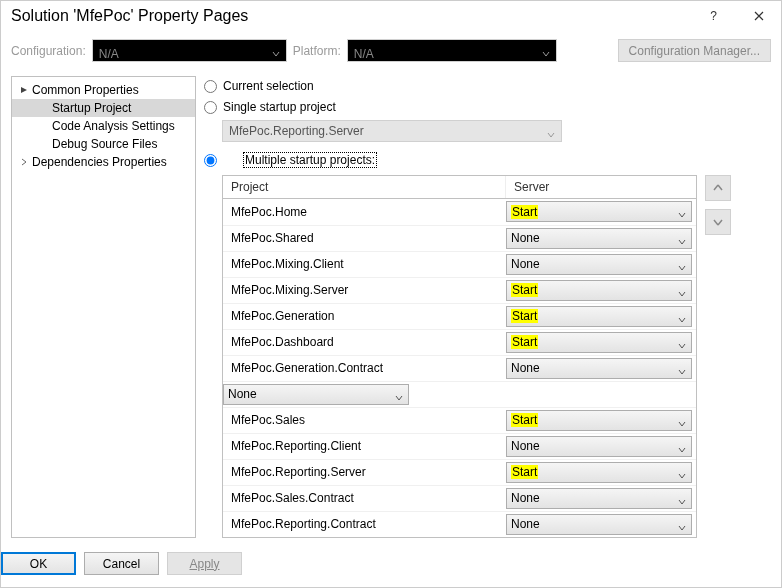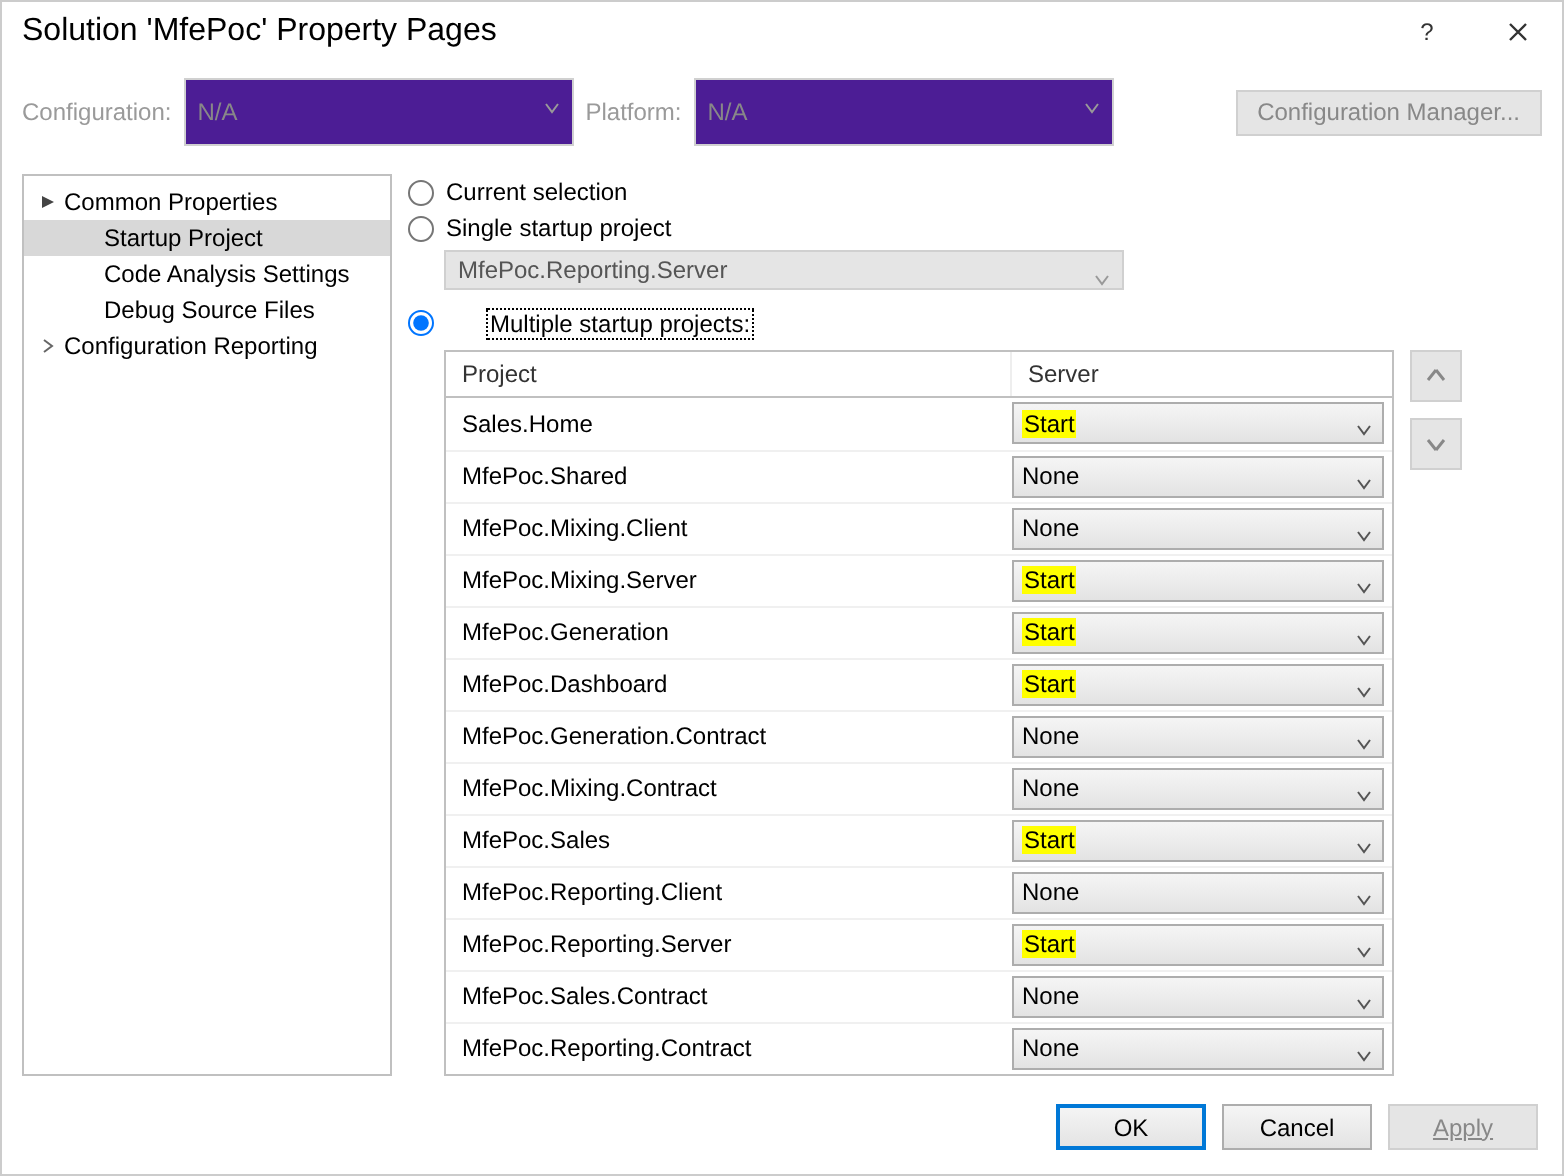--- a/index.html
+++ b/index.html
@@ -8,21 +8,21 @@
 
   
   .titlebar { display: flex; align-items: center; height: 30px; padding: 0 0 0 10px; }
   .titlebar .title { flex: 1; font-size: 16px; }
   .titlebar .ctrl { width: 45px; height: 30px; display: flex; align-items: center; justify-content: center; color: #333; }
   .titlebar .ctrl svg { width: 10px; height: 10px; }
 
   
   .configrow { display: flex; align-items: center; gap: 6px; padding: 8px 10px 14px 10px; color: #888; }
   .configrow .lbl-disabled { color: #9a9a9a; }
-  .configrow .combobox-disabled { background: #4c1d95; border: 1px solid #d0d0d0; height: 34px; display: flex; align-items: center; padding: 0 6px; color: #888; position: relative; }
+  .configrow .combobox-disabled { background: #000000; border: 1px solid #d0d0d0; height: 23px; display: flex; align-items: flex-end; padding: 0 6px; color: #888; position: relative; }
   .configrow .combobox-disabled .chev { position: absolute; right: 6px; top: 7px; }
   .cfg-combo   { width: 195px; }
   .plat-combo  { width: 210px; }
   .btn-disabled { background: #e5e5e5; border: 1px solid #d0d0d0; height: 23px; padding: 0 10px; color: #888; display: flex; align-items: center; }
   .spacer-flex { flex: 1; }
 
   
   .main { flex: 1; display: flex; padding: 0 10px 0 10px; gap: 8px; overflow: hidden; }
   .tree { width: 185px; border: 1px solid #c0c0c0; padding: 4px 0; }
   .tree-row { display: flex; align-items: center; height: 18px; padding-left: 6px; gap: 2px; }
@@ -59,21 +59,21 @@
   .hl-start { background: #ffff00; padding: 0 1px; }
 
   
   .arrow-col { display: flex; flex-direction: column; gap: 8px; margin: 4px 0 0 8px; }
   .arrow-btn { width: 26px; height: 26px; background: #e5e5e5; border: 1px solid #d0d0d0; display: flex; align-items: center; justify-content: center; }
   .arrow-btn svg { width: 10px; height: 10px; stroke: #888; fill: none; stroke-width: 1.5; }
 
   .table-and-arrows { display: flex; }
 
   
-  .btnrow { display: flex; justify-content: flex-end; gap: 8px; padding: 14px 12px 12px 0; }
+  .btnrow { display: flex; gap: 8px; padding: 14px 12px 12px 0; }
   .btn { width: 75px; height: 23px; border: 1px solid #adadad; background: linear-gradient(#f5f5f5,#e3e3e3); display: flex; align-items: center; justify-content: center; }
   .btn.default { border: 1px solid #0078d7; box-shadow: inset 0 0 0 1px #0078d7; }
   .btn.disabled { background: #e5e5e5; border: 1px solid #d0d0d0; color: #888; }
   .btn.disabled .ul { text-decoration: underline; }
 
   .chev svg { width: 8px; height: 8px; }
 </style>
 </head>
 <body>
 
@@ -127,21 +127,21 @@
     </div>
     <div class="tree-row tree-indent-2">
       <span>Debug Source Files</span>
     </div>
     <div class="tree-row">
       <span class="exp">
           <svg viewBox="0 0 8 8">
             <path d="M2 1 L6 4 L2 7" fill="none" stroke="#666"></path>
           </svg>
         </span>
-      <span>Configuration Reporting</span>
+      <span>Dependencies Properties</span>
     </div>
   </div>
 
   <div class="content">
     <label class="radio-row">
       <input type="radio" name="startup" style="">
       <span>Current selection</span>
     </label>
 
     <label class="radio-row">
@@ -161,21 +161,21 @@
     </label>
 
     <div class="table-and-arrows">
       <div class="table-wrap">
         <div class="table-head">
           <div class="th">Project</div>
           <div class="th">Server</div>
         </div>
         <div id="table-body">
             <div class="trow">
-              <div class="tcell-proj">Sales.Home</div>
+              <div class="tcell-proj">MfePoc.Home</div>
               <div class="tcell-act">
                 <div class="action-combo">
                   <span class="hl-start">Start</span>
                   <span class="chev"><svg viewBox="0 0 8 8">
                       <path d="M1 2 L4 6 L7 2" fill="none" stroke="#555"></path>
                     </svg></span>
                 </div>
               </div>
             </div>
             <div class="trow">
@@ -238,21 +238,20 @@
               <div class="tcell-act">
                 <div class="action-combo">
                   <span>None</span>
                   <span class="chev"><svg viewBox="0 0 8 8">
                       <path d="M1 2 L4 6 L7 2" fill="none" stroke="#555"></path>
                     </svg></span>
                 </div>
               </div>
             </div>
             <div class="trow">
-              <div class="tcell-proj">MfePoc.Mixing.Contract</div>
               <div class="tcell-act">
                 <div class="action-combo">
                   <span>None</span>
                   <span class="chev"><svg viewBox="0 0 8 8">
                       <path d="M1 2 L4 6 L7 2" fill="none" stroke="#555"></path>
                     </svg></span>
                 </div>
               </div>
             </div>
             <div class="trow">

